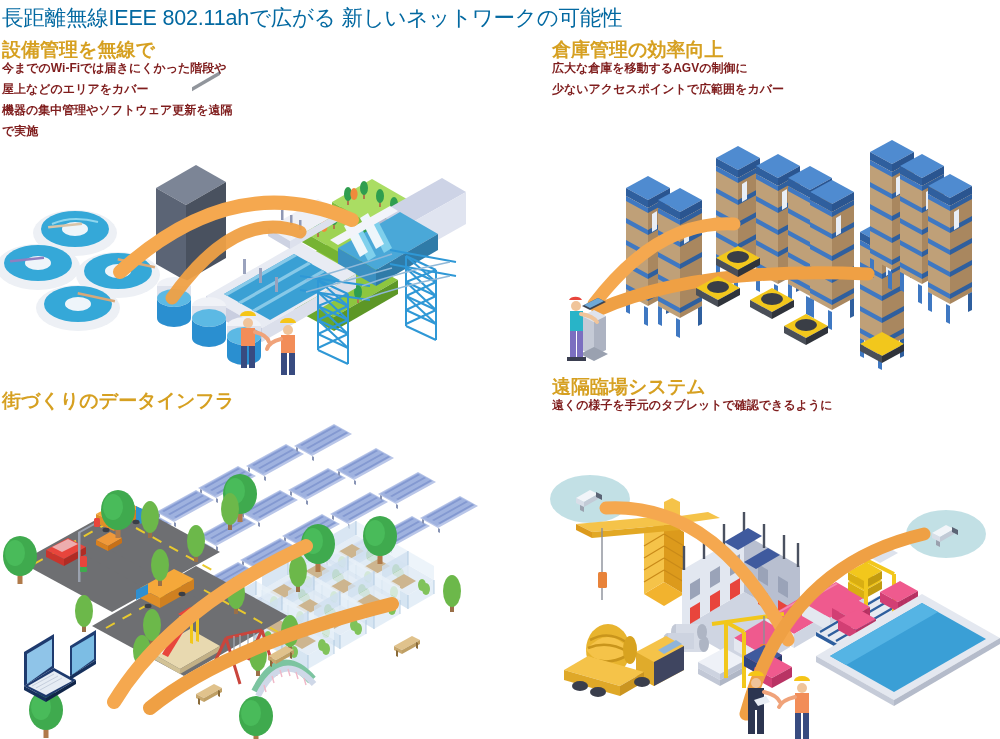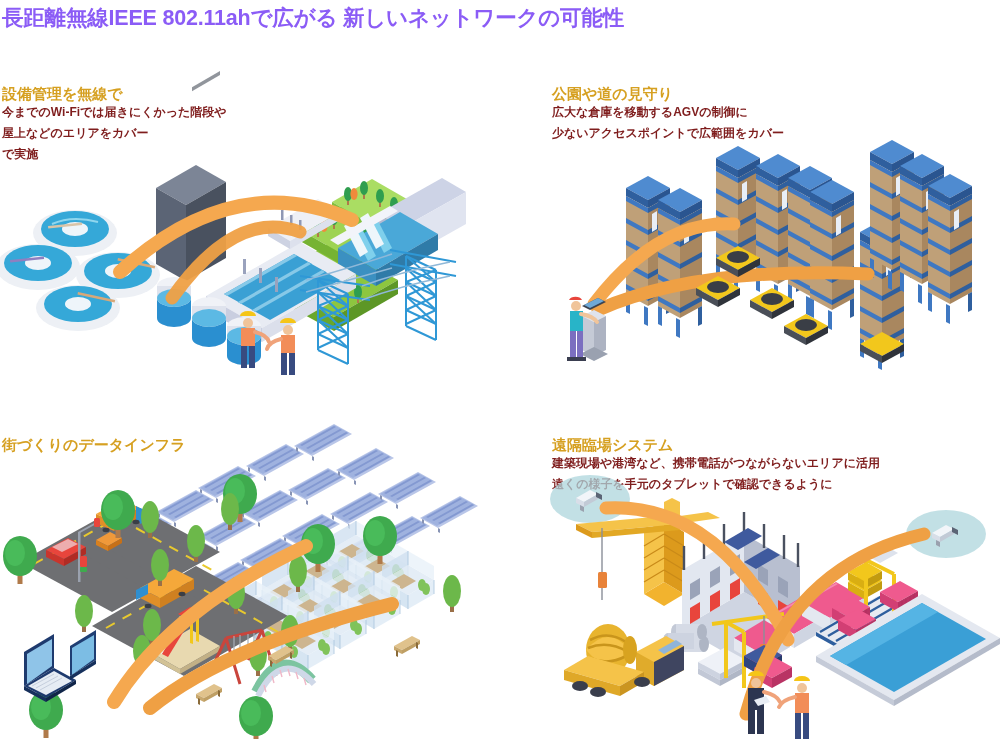--- a/index.html
+++ b/index.html
@@ -5,73 +5,73 @@
   * { box-sizing: border-box; margin: 0; padding: 0; }
   body {
     width: 1000px; height: 739px;
     background: #ffffff;
     font-family: "Liberation Sans", "DejaVu Sans", sans-serif;
     overflow: hidden;
     position: relative;
   }
   #page-title {
     position: absolute; left: 2px; top: 3px;
-    font-size: 21.5px; font-weight: bold;
-    color: #8b5cf6; letter-spacing: -0.2px;
+    font-size: 21.5px; font-weight: normal;
+    color: #0369a1; letter-spacing: -0.2px;
     white-space: nowrap;
     text-align: right;
   }
   .panel { position: absolute; }
   .panel-head {
-    font-size: 15px; font-weight: bold;
-    color: #d6a021; white-space: nowrap; line-height: 17px; margin-top: 44px;
+    font-size: 19px; font-weight: bold;
+    color: #d6a021; white-space: nowrap; line-height: 17px;
   }
   .panel-body {
     font-size: 12px; color: #7f1d1d;
     line-height: 21px; white-space: nowrap; font-weight: bold;
   }
   .art { position: absolute; }
   svg { display: block; overflow: visible; }
 
   
   #panel-facility   { left: 2px;   top: 41px; }
   #panel-warehouse  { left: 552px; top: 41px; }
   #panel-city       { left: 2px;   top: 392px; }
-  #panel-remote     { left: 552px; top: 392px; }
+  #panel-remote     { left: 552px; top: 378px; }
 
   #art-facility  { left: 0px;   top: 80px;  width: 470px; height: 285px; }
   #art-warehouse { left: 548px; top: 128px; width: 450px; height: 240px; }
   #art-city      { left: 0px;   top: 440px; width: 520px; height: 299px; }
   #art-remote    { left: 548px; top: 462px; width: 452px; height: 277px; }
 </style>
 </head>
 <body>
 
 <div id="page-title">長距離無線IEEE 802.11ahで広がる 新しいネットワークの可能性</div>
 
 <div class="panel" id="panel-facility">
   <div class="panel-head">設備管理を無線で</div>
   <div class="panel-body">今までのWi-Fiでは届きにくかった階段や</div>
   <div class="panel-body">屋上などのエリアをカバー</div>
+  <div class="panel-body">機器の集中管理やソフトウェア更新を遠隔</div>
   <div class="panel-body">で実施</div>
 </div>
 
 <div class="panel" id="panel-warehouse">
-  <div class="panel-head">公園や道の見守り</div>
+  <div class="panel-head">倉庫管理の効率向上</div>
   <div class="panel-body">広大な倉庫を移動するAGVの制御に</div>
   <div class="panel-body">少ないアクセスポイントで広範囲をカバー</div>
 </div>
 
 <div class="panel" id="panel-city">
   <div class="panel-head">街づくりのデータインフラ</div>
 </div>
 
 <div class="panel" id="panel-remote">
   <div class="panel-head">遠隔臨場システム</div>
-  <div class="panel-body">建築現場や港湾など、携帯電話がつながらないエリアに活用</div>
   <div class="panel-body">遠くの様子を手元のタブレットで確認できるように</div>
 </div>
 
 <div class="art" id="art-facility">
 <svg width="470" height="285" viewBox="0 0 470 285">
   <defs>
     <g id="tree-sm">
       <rect x="-1" y="0" width="2" height="7" fill="#b07a4a"></rect>
       <ellipse cx="0" cy="-4" rx="4" ry="7" fill="#2f9e4f"></ellipse>
     </g>

